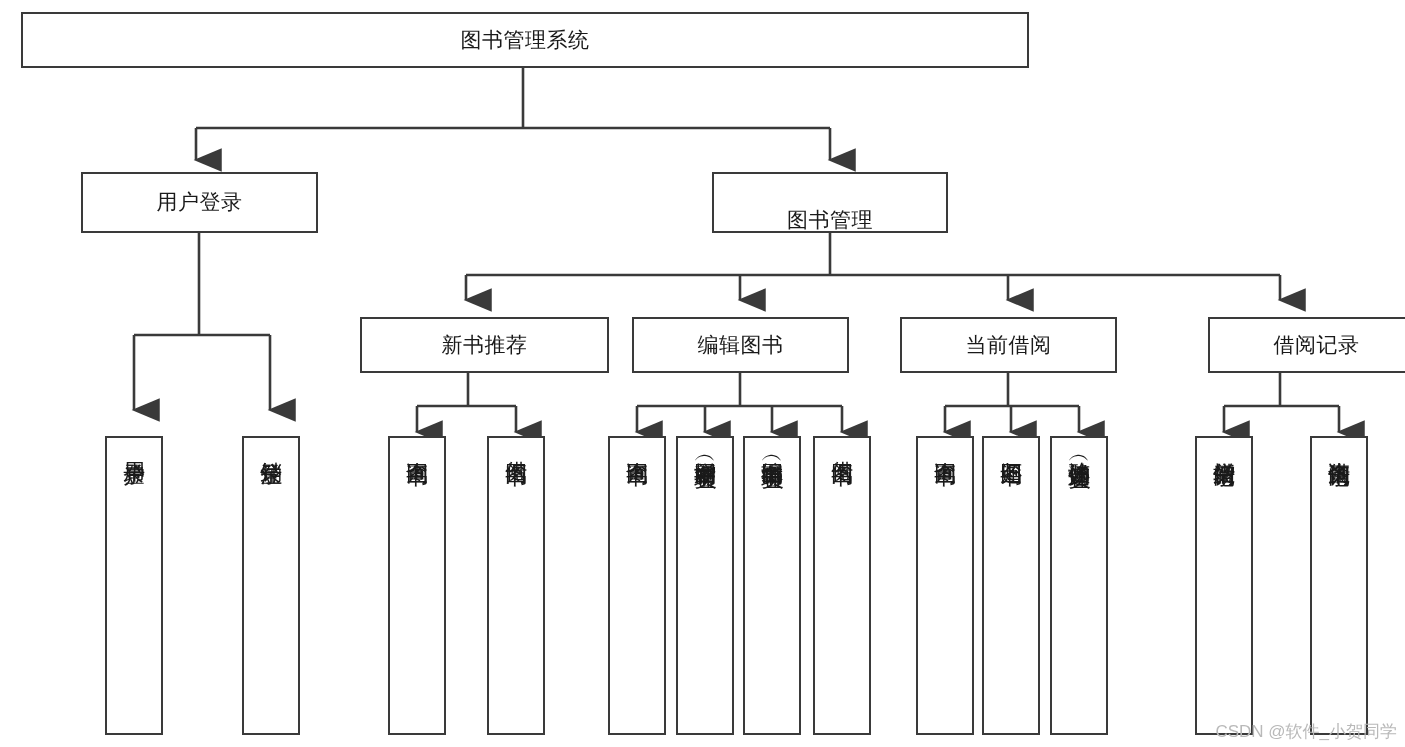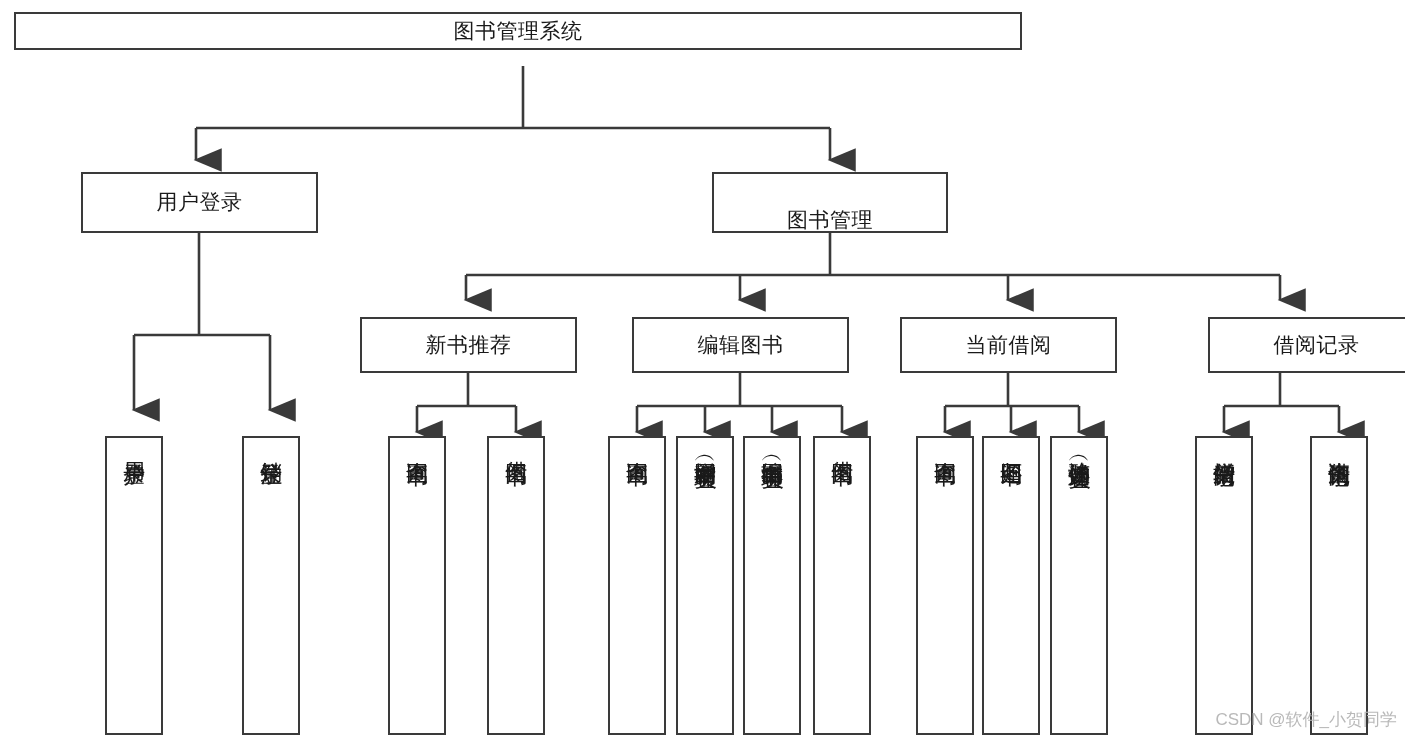--- a/index.html
+++ b/index.html
@@ -57,21 +57,21 @@
     writing-mode: vertical-rl;
     text-orientation: upright;
     font-size: 22px;
     line-height: 1.12;
     letter-spacing: 1px;
     white-space: nowrap;
   }
   #watermark {
     position: absolute;
     right: 8px;
-    bottom: 16px;
+    bottom: 4px;
     font-size: 17px;
     color: #b9b9b9;
     font-family: "Liberation Sans", "DejaVu Sans", sans-serif;
     white-space: nowrap;
     user-select: none;
   }
 </style>
 </head>
 <body>
 
@@ -121,33 +121,33 @@
       <path d="M 1011 406 L 1011 432" marker-end="url(#arrow)"></path>
       <path d="M 1079 406 L 1079 432" marker-end="url(#arrow)"></path>
 
       <path d="M 1280 373 L 1280 406"></path>
       <path d="M 1224 406 L 1339 406"></path>
       <path d="M 1224 406 L 1224 432" marker-end="url(#arrow)"></path>
       <path d="M 1339 406 L 1339 432" marker-end="url(#arrow)"></path>
     </g>
   </svg>
 
-  <div class="node root horiz" style="left:14px; top:12px; width:1008px; height:38px;">
+  <div class="node root horiz" style="left:21px; top:12px; width:1008px; height:56px;">
     <span class="label">图书管理系统</span>
   </div>
 
   <div class="node horiz" style="left:81px; top:172px; width:237px; height:61px;">
     <span class="label">用户登录</span>
   </div>
 
   <div class="node horiz" style="left:712px; top:172px; width:236px; height:61px;align-items:flex-end;">
     <span class="label">图书管理</span>
   </div>
 
-  <div class="node horiz" style="left:360px; top:317px; width:217px; height:56px;">
+  <div class="node horiz" style="left:360px; top:317px; width:249px; height:56px;">
     <span class="label">新书推荐</span>
   </div>
 
   <div class="node horiz" style="left:632px; top:317px; width:217px; height:56px;">
     <span class="label">编辑图书</span>
   </div>
 
   <div class="node horiz" style="left:900px; top:317px; width:217px; height:56px;">
     <span class="label">当前借阅</span>
   </div>

